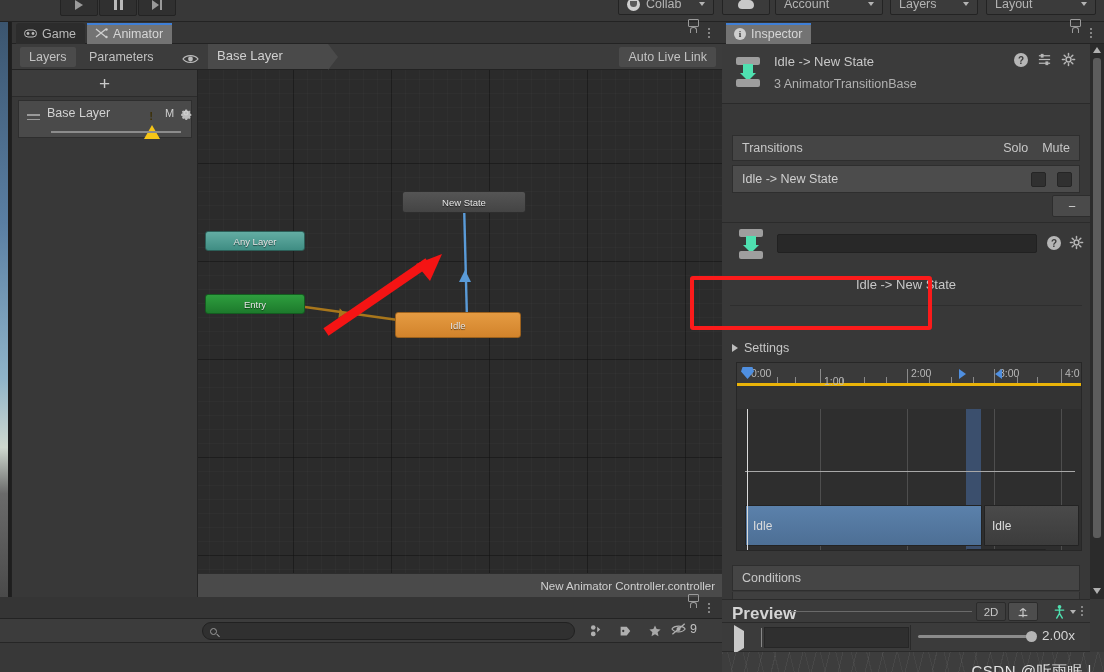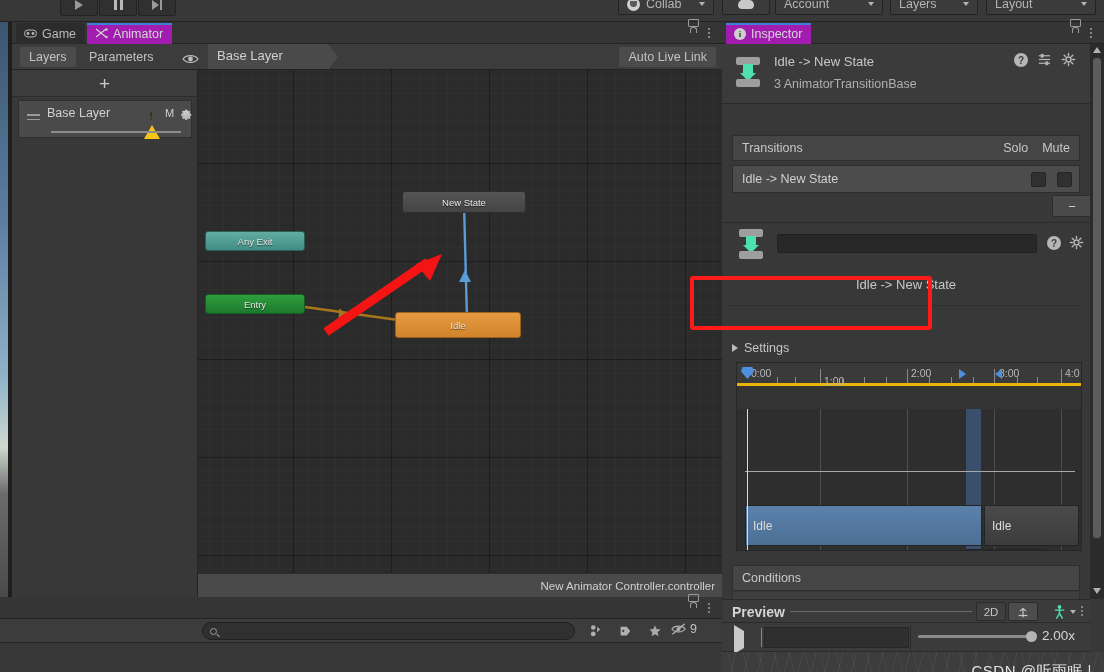--- a/index.html
+++ b/index.html
@@ -55,21 +55,21 @@
     background: #353535;
     border-bottom: 1px solid #232323;
   }
   .wtab {
     display: inline-flex; align-items: center; gap: 5px;
     height: 21px; padding: 0 9px 0 8px;
     font-size: 12.5px; color: #b9b9b9;
     border-radius: 3px 3px 0 0;
     position: relative;
   }
-  .wtab.active { background: #a21caf; color: #d6d6d6; }
+  .wtab.active { background: #737373; color: #d6d6d6; }
   .wtab.active:before {
     content: ''; position: absolute; left: 0; right: 0; top: 0; height: 2px;
     background: #3f7fd6;
   }
   .wtab.inactive { background: #2c2c2c; }
   .lock-ic { width: 9px; height: 11px; position: relative; }
   .lock-ic:before { content:''; position:absolute; left:0; bottom:0; width: 9px; height: 6px;
      border: 1px solid #9a9a9a; border-radius:1px;}
   .lock-ic:after { content:''; position:absolute; left:2px; top:0; width: 5px; height: 5px;
      border: 1px solid #9a9a9a; border-bottom: none; border-radius: 3px 3px 0 0;}
@@ -206,21 +206,21 @@
     clip-path: polygon(50% 100%, 0 42%, 12% 8%, 88% 8%, 100% 42%);
   }
   .tri-right { width:0;height:0;border-top:5px solid transparent;border-bottom:5px solid transparent;
      border-left:7px solid #4f8fe0; }
   .tri-left  { width:0;height:0;border-top:5px solid transparent;border-bottom:5px solid transparent;
      border-right:7px solid #4f8fe0; }
   .bar-stub { position:absolute; height: 1px; background: #a8a8a8; }
 
   
   #preview-bar { background: #3b3b3b; border-top: 1px solid #2a2a2a; border-bottom: 1px solid #2a2a2a;}
-  .prev-title { font-size: 14px; font-weight: bold; color: #d4d4d4; }
+  .prev-title { font-size: 17px; font-weight: bold; color: #d4d4d4; }
   .hrline { height: 1px; background: #6a6a6a; }
   .pv-btn { background: #3f3f3f; border: 1px solid #2b2b2b; border-radius: 2px;
       display:flex;align-items:center;justify-content:center; font-size: 11.5px; color: #c6c6c6;}
   .pv-btn.on { background: #4d4d4d; }
   #preview-ctrl { background: #3b3b3b; border-bottom: 1px solid #2a2a2a; }
   .play-tri { width:0;height:0;border-top:6px solid transparent;border-bottom:6px solid transparent;
      border-left:10px solid #c9c9c9; }
   .slider-track { height: 3px; background: #8b8b8b; border-radius: 2px; }
   .slider-knob { width: 11px; height: 11px; border-radius:50%; background: #b4b4b4; }
   #preview-scene {
@@ -392,21 +392,21 @@
     <svg class="abs" style="left:0;top:0;width:524px;height:503px;">
 
       <path d="M107 237 L200 250" stroke="#a8761b" stroke-width="2.4" fill="none"></path>
       <path d="M147 244 l-6 -5 l0 10 z" fill="#a8761b" transform="rotate(8 147 244)"></path>
 
       <path d="M269 250 L266 133" stroke="#5a9bd8" stroke-width="2.4" fill="none"></path>
       <path d="M267 200 l-6 12 l12 0 z" fill="#5a9bd8"></path>
     </svg>
 
     <div class="node node-anystate abs" style="left:7px;top:161px;width:100px;height:20px;">
-      <span>Any Exit</span>
+      <span>Any Layer</span>
     </div>
     <div class="node node-entry abs" style="left:7px;top:224px;width:100px;height:20px;">
       <span>Entry</span>
     </div>
     <div class="node node-idle abs" style="left:197px;top:242px;width:126px;height:26px;">
       <span>Idle</span>
     </div>
     <div class="node node-new abs" style="left:204px;top:121px;width:124px;height:22px;">
       <span>New State</span>
     </div>

